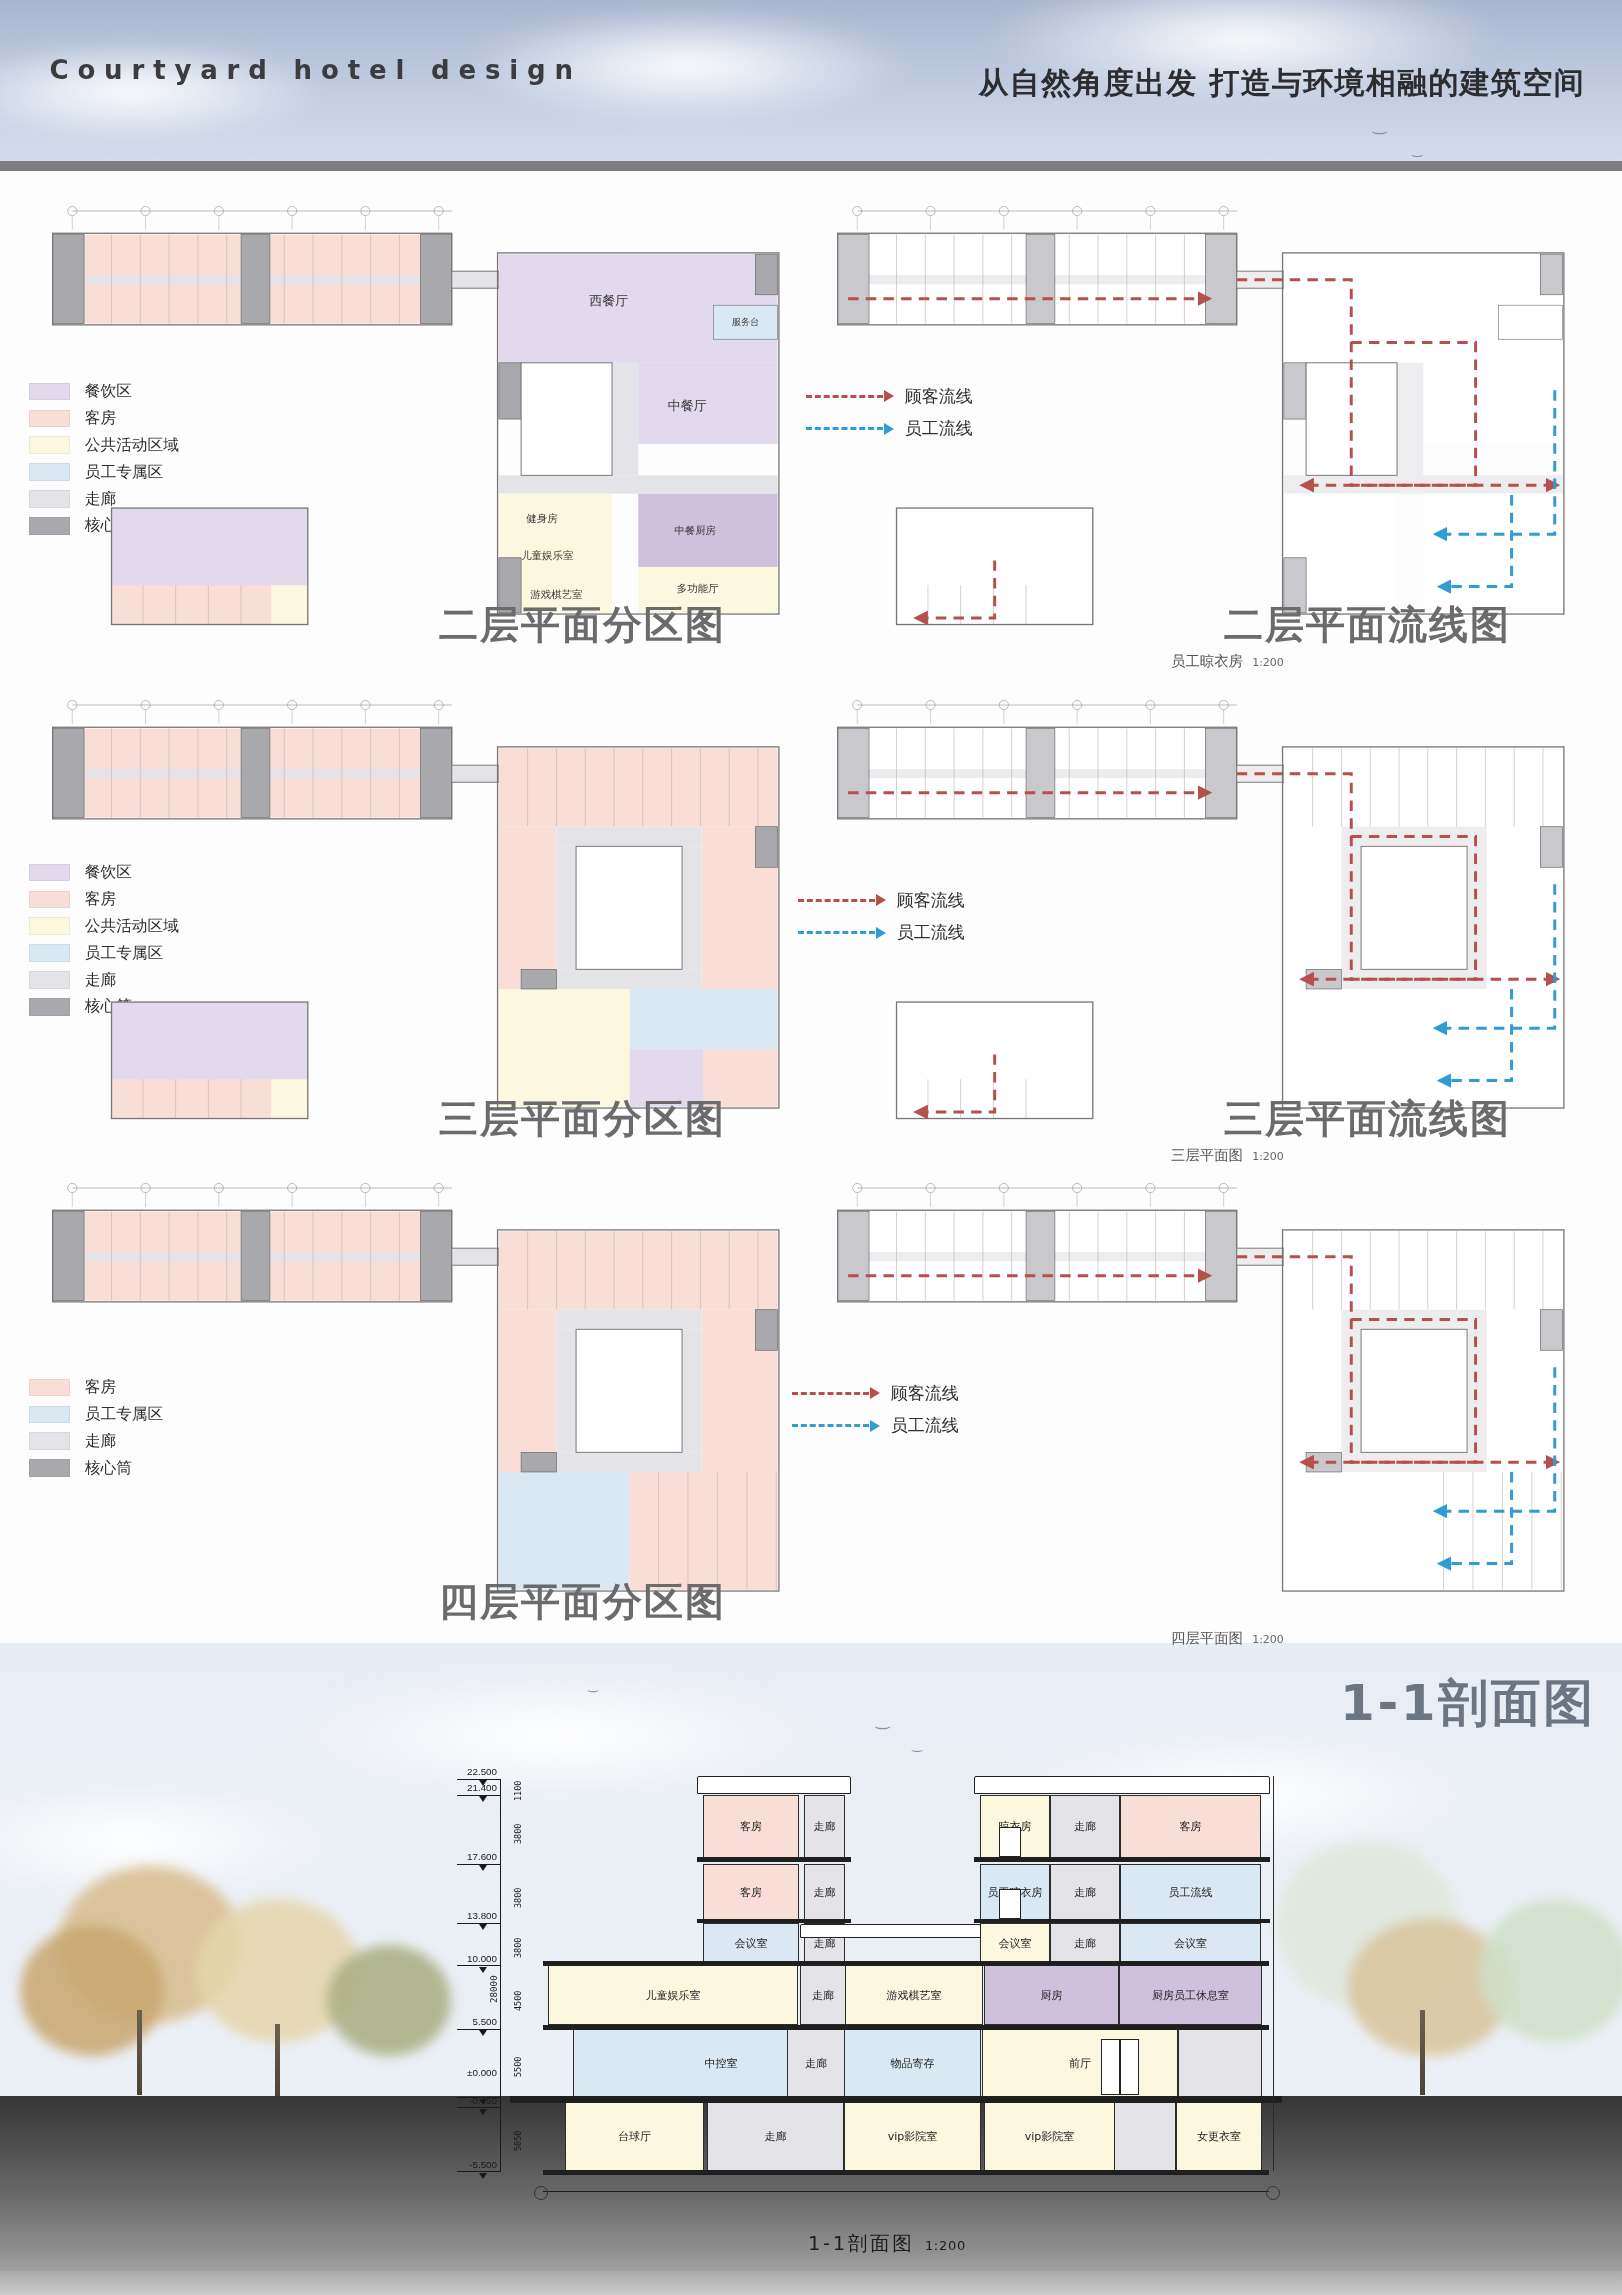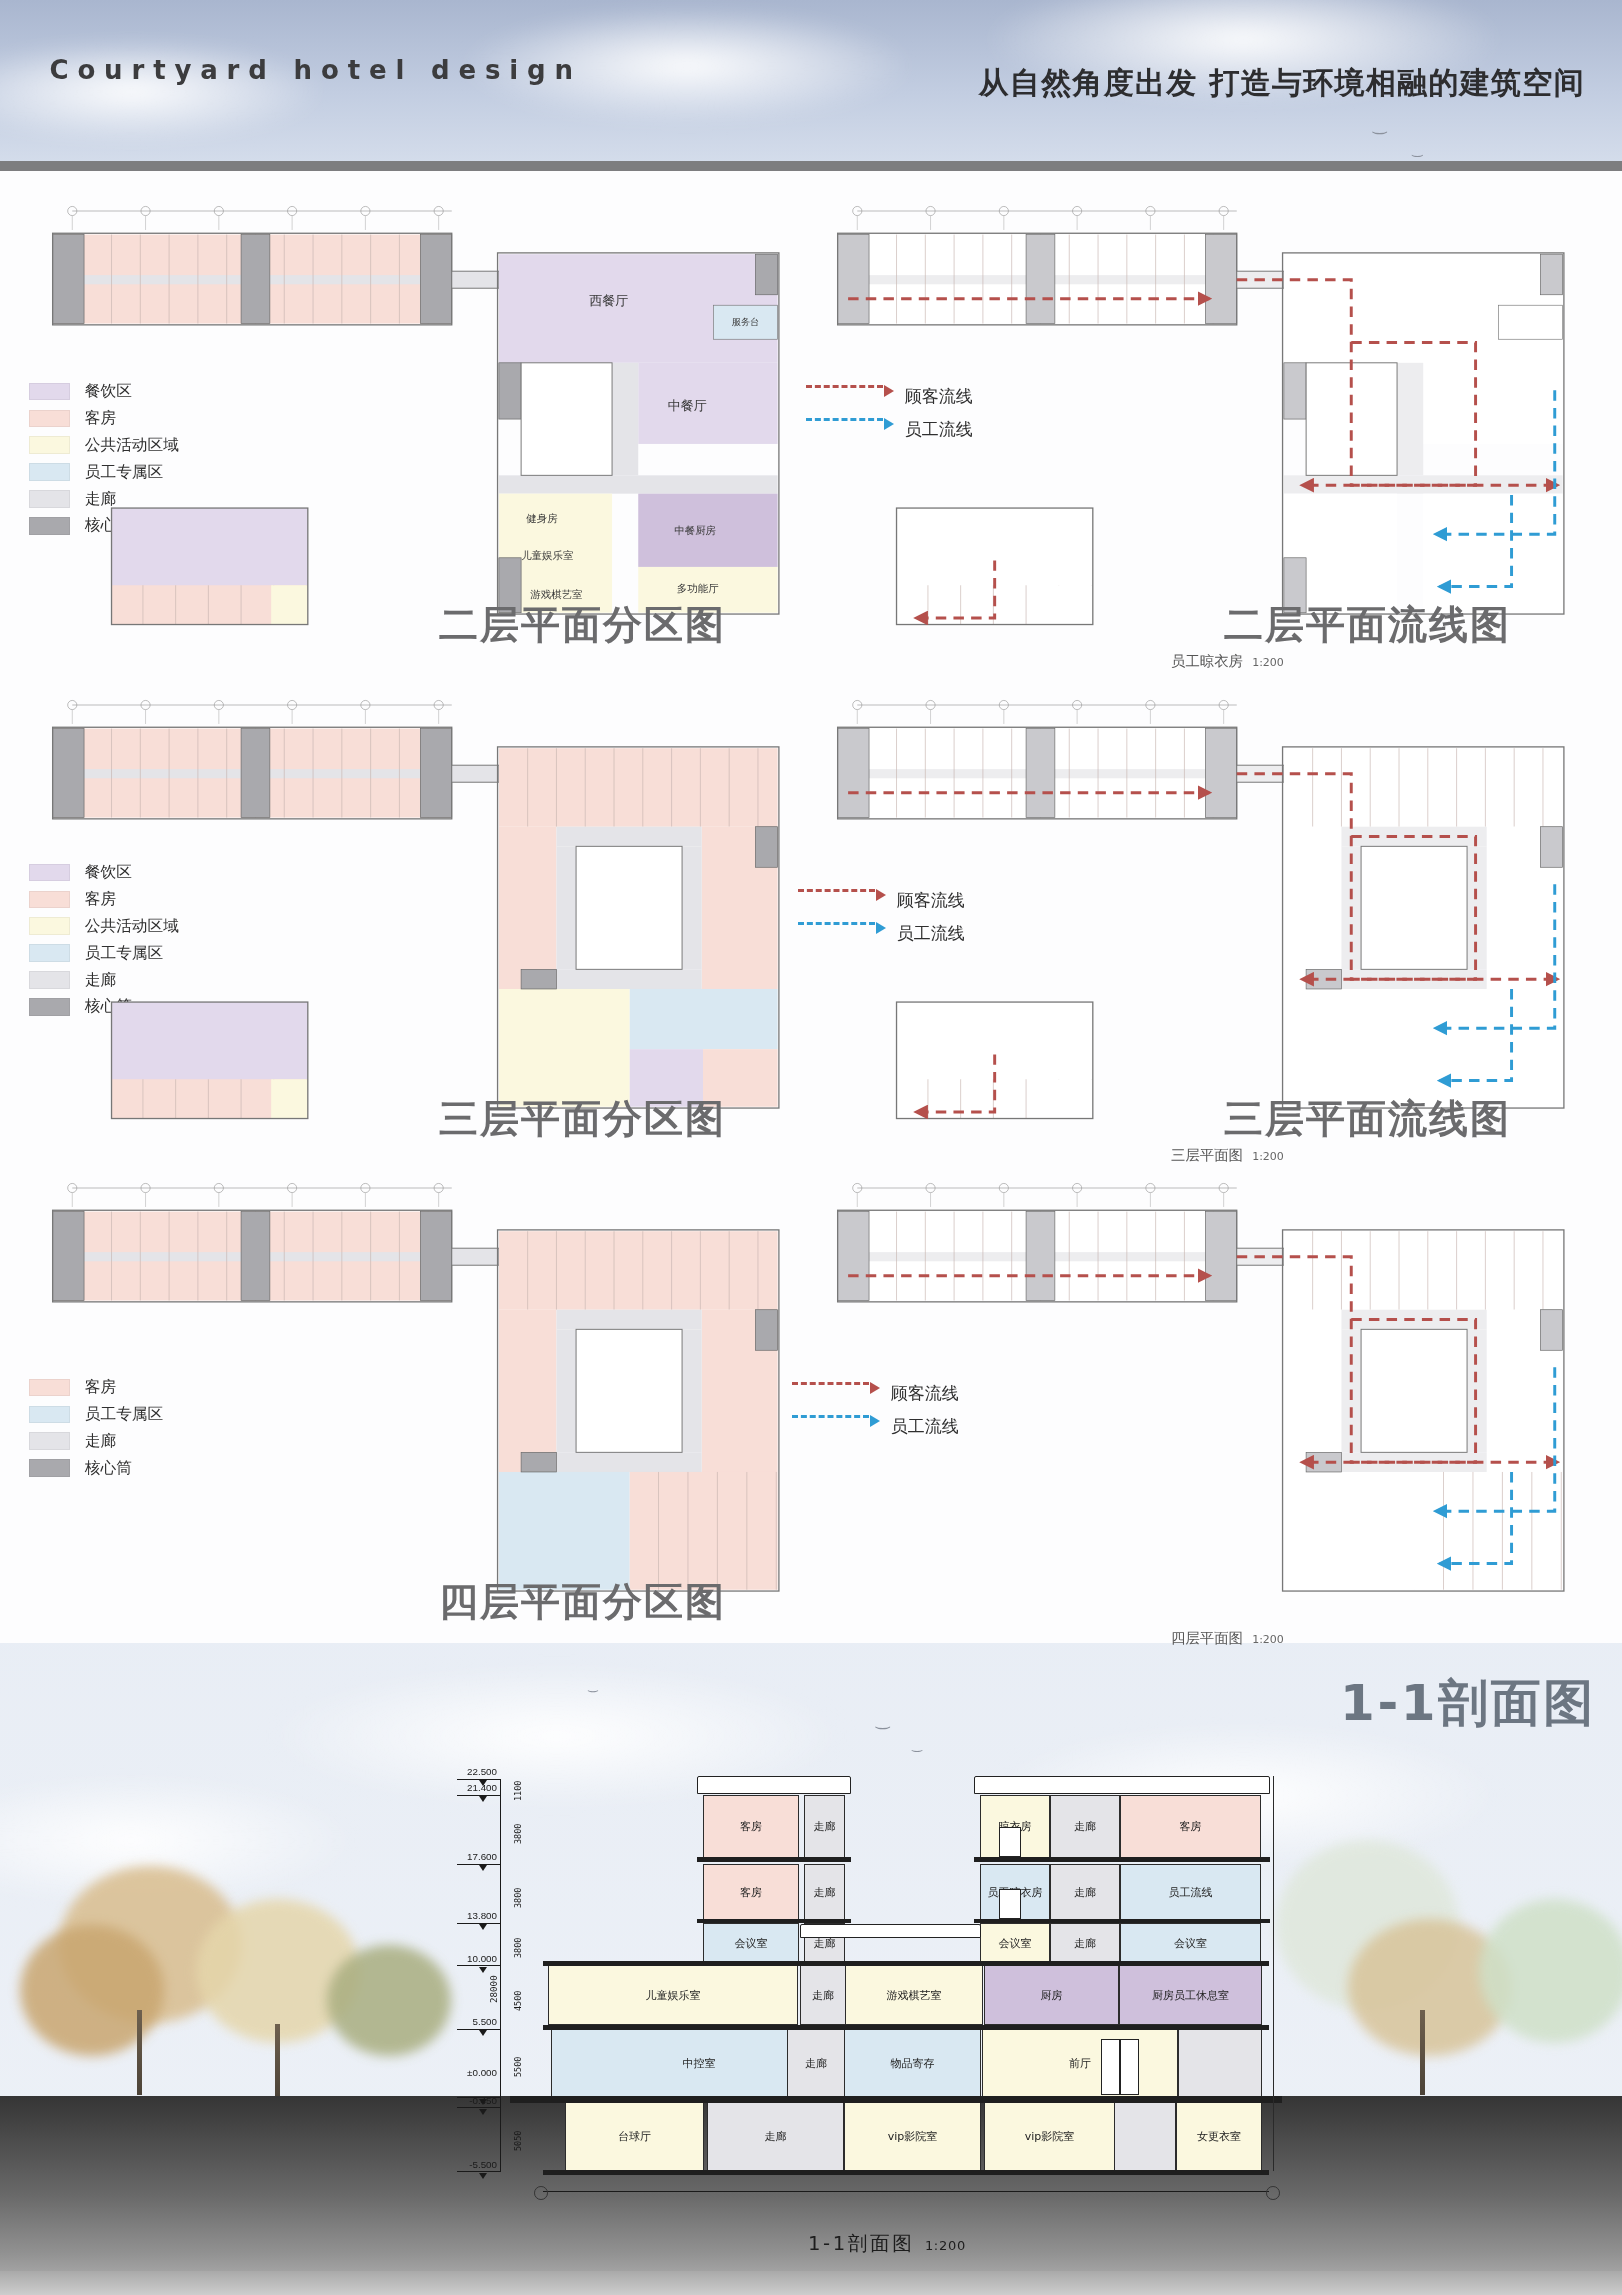--- a/index.html
+++ b/index.html
@@ -15,21 +15,21 @@
   .sub-title{font-size:26px;font-weight:bold;letter-spacing:.34em;color:#3c3c3e;}
   .slogan{font-size:30px;font-weight:900;color:#2d2d2f;letter-spacing:1.3px;}
   .divider-bar{position:absolute;left:0;top:161px;width:100%;height:10.5px;background:#7d7d7f;}
   .panel{position:absolute;left:0;top:171px;width:100%;height:1472px;background:#fdfdfe;}
   
   .legend{position:absolute;}
   .legend-row{display:flex;align-items:center;margin-bottom:5.9px;}
   .legend-swatch{width:39px;height:15.7px;margin-right:14.4px;border:0.7px solid rgba(0,0,0,.05);}
   .legend-label{font-size:15.7px;color:#2f2f2f;}
   .flow-legend{position:absolute;}
-  .flow-row{display:flex;align-items:flex-start;height:22px;margin-bottom:10.5px;font-family:Liberation Serif, serif;}
+  .flow-row{display:flex;align-items:center;height:22px;margin-bottom:10.5px;font-family:Liberation Serif, serif;}
   .flow-dash{width:77px;border-top:3.9px dashed;margin-right:1.3px;}
   .flow-head{width:0;height:0;border-top:6.5px solid transparent;border-bottom:6.5px solid transparent;border-left:10.5px solid;margin-right:10.5px;}
   .flow-label{font-size:17px;color:#2f2f2f;}
   
   .plan-group{position:absolute;width:759px;height:458px;}
   .plan-title{position:absolute;left:340px;top:404px;width:419px;text-align:center;
               font-size:39px;font-weight:900;color:#6b6b6d;letter-spacing:2px;}
   .plan-caption{position:absolute;left:366px;top:452px;font-size:14.4px;color:#555;}
   .plan-caption small{font-size:11px;color:#666;margin-left:9.2px;}
   .plan-svg{position:absolute;left:0;top:0;}
@@ -720,21 +720,21 @@
           </div>
           <div class="sec-room" style="left: 400px; top: 198px; width: 138px; height: 60px; background: rgb(251, 248, 223);">
             <span>游戏棋艺室</span>
           </div>
           <div class="sec-room" style="left: 539px; top: 198px; width: 135px; height: 60px; background: rgb(207, 192, 220);">
             <span>厨房</span>
           </div>
           <div class="sec-room" style="left: 674px; top: 198px; width: 143px; height: 60px; background: rgb(207, 192, 220);">
             <span>厨房员工休息室</span>
           </div>
-          <div class="sec-room" style="left: 106px; top: 262px; width: 260px; height: 69px; background: rgb(217, 232, 242); padding-left: 36px;">
+          <div class="sec-room" style="left: 128px; top: 262px; width: 260px; height: 69px; background: rgb(217, 232, 242); padding-left: 36px;">
             <span>中控室</span>
           </div>
           <div class="sec-room" style="left: 342px; top: 262px; width: 58px; height: 69px; background: rgb(228, 228, 232);">
             <span>走廊</span>
           </div>
           <div class="sec-room" style="left: 399px; top: 262px; width: 137px; height: 69px; background: rgb(217, 232, 242);">
             <span>物品寄存</span>
           </div>
           <div class="sec-room" style="left: 537px; top: 262px; width: 196px; height: 69px; background: rgb(251, 248, 223);">
             <span>前厅</span>

